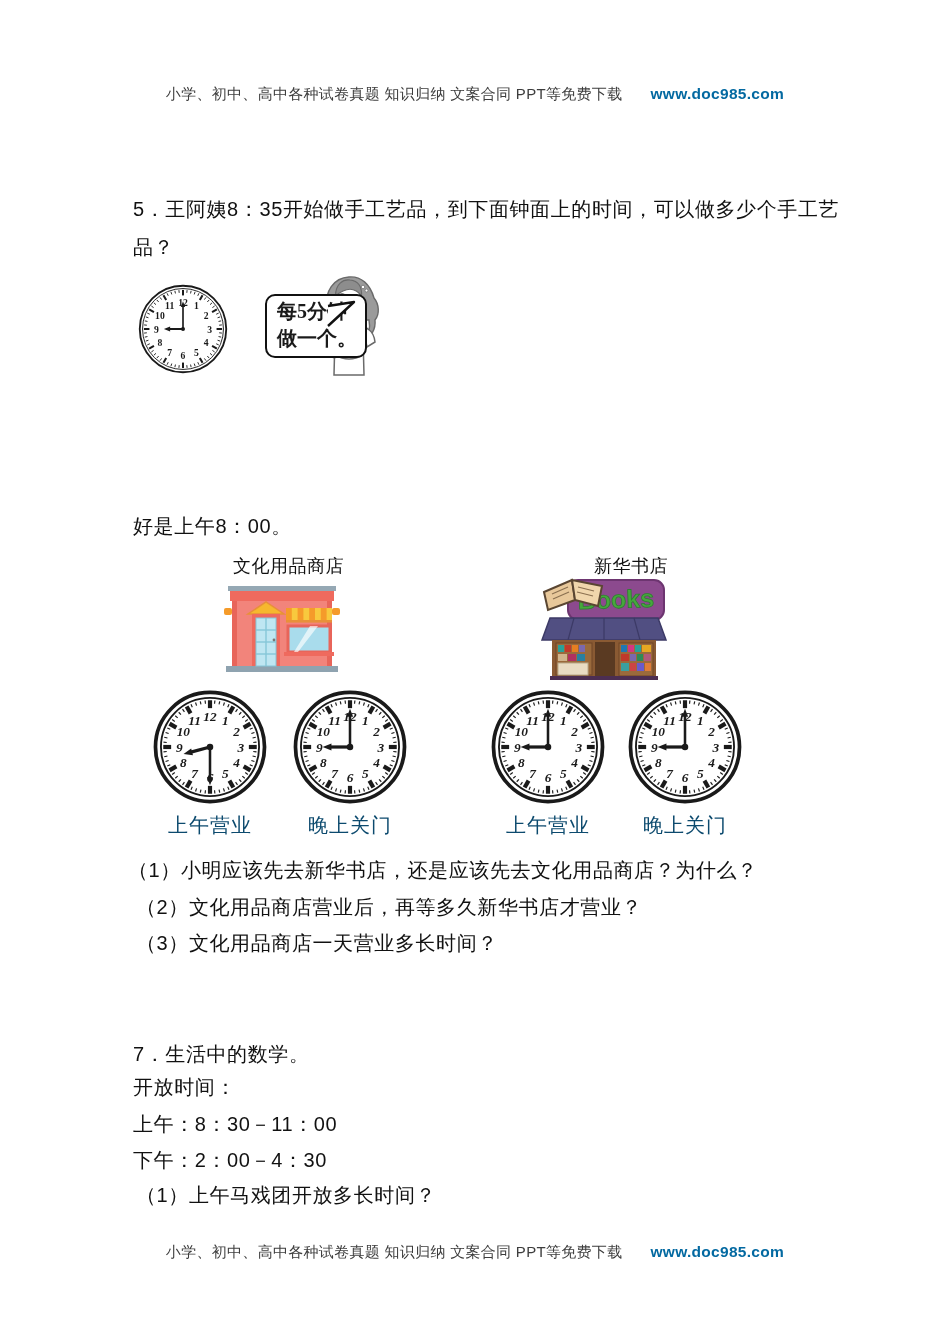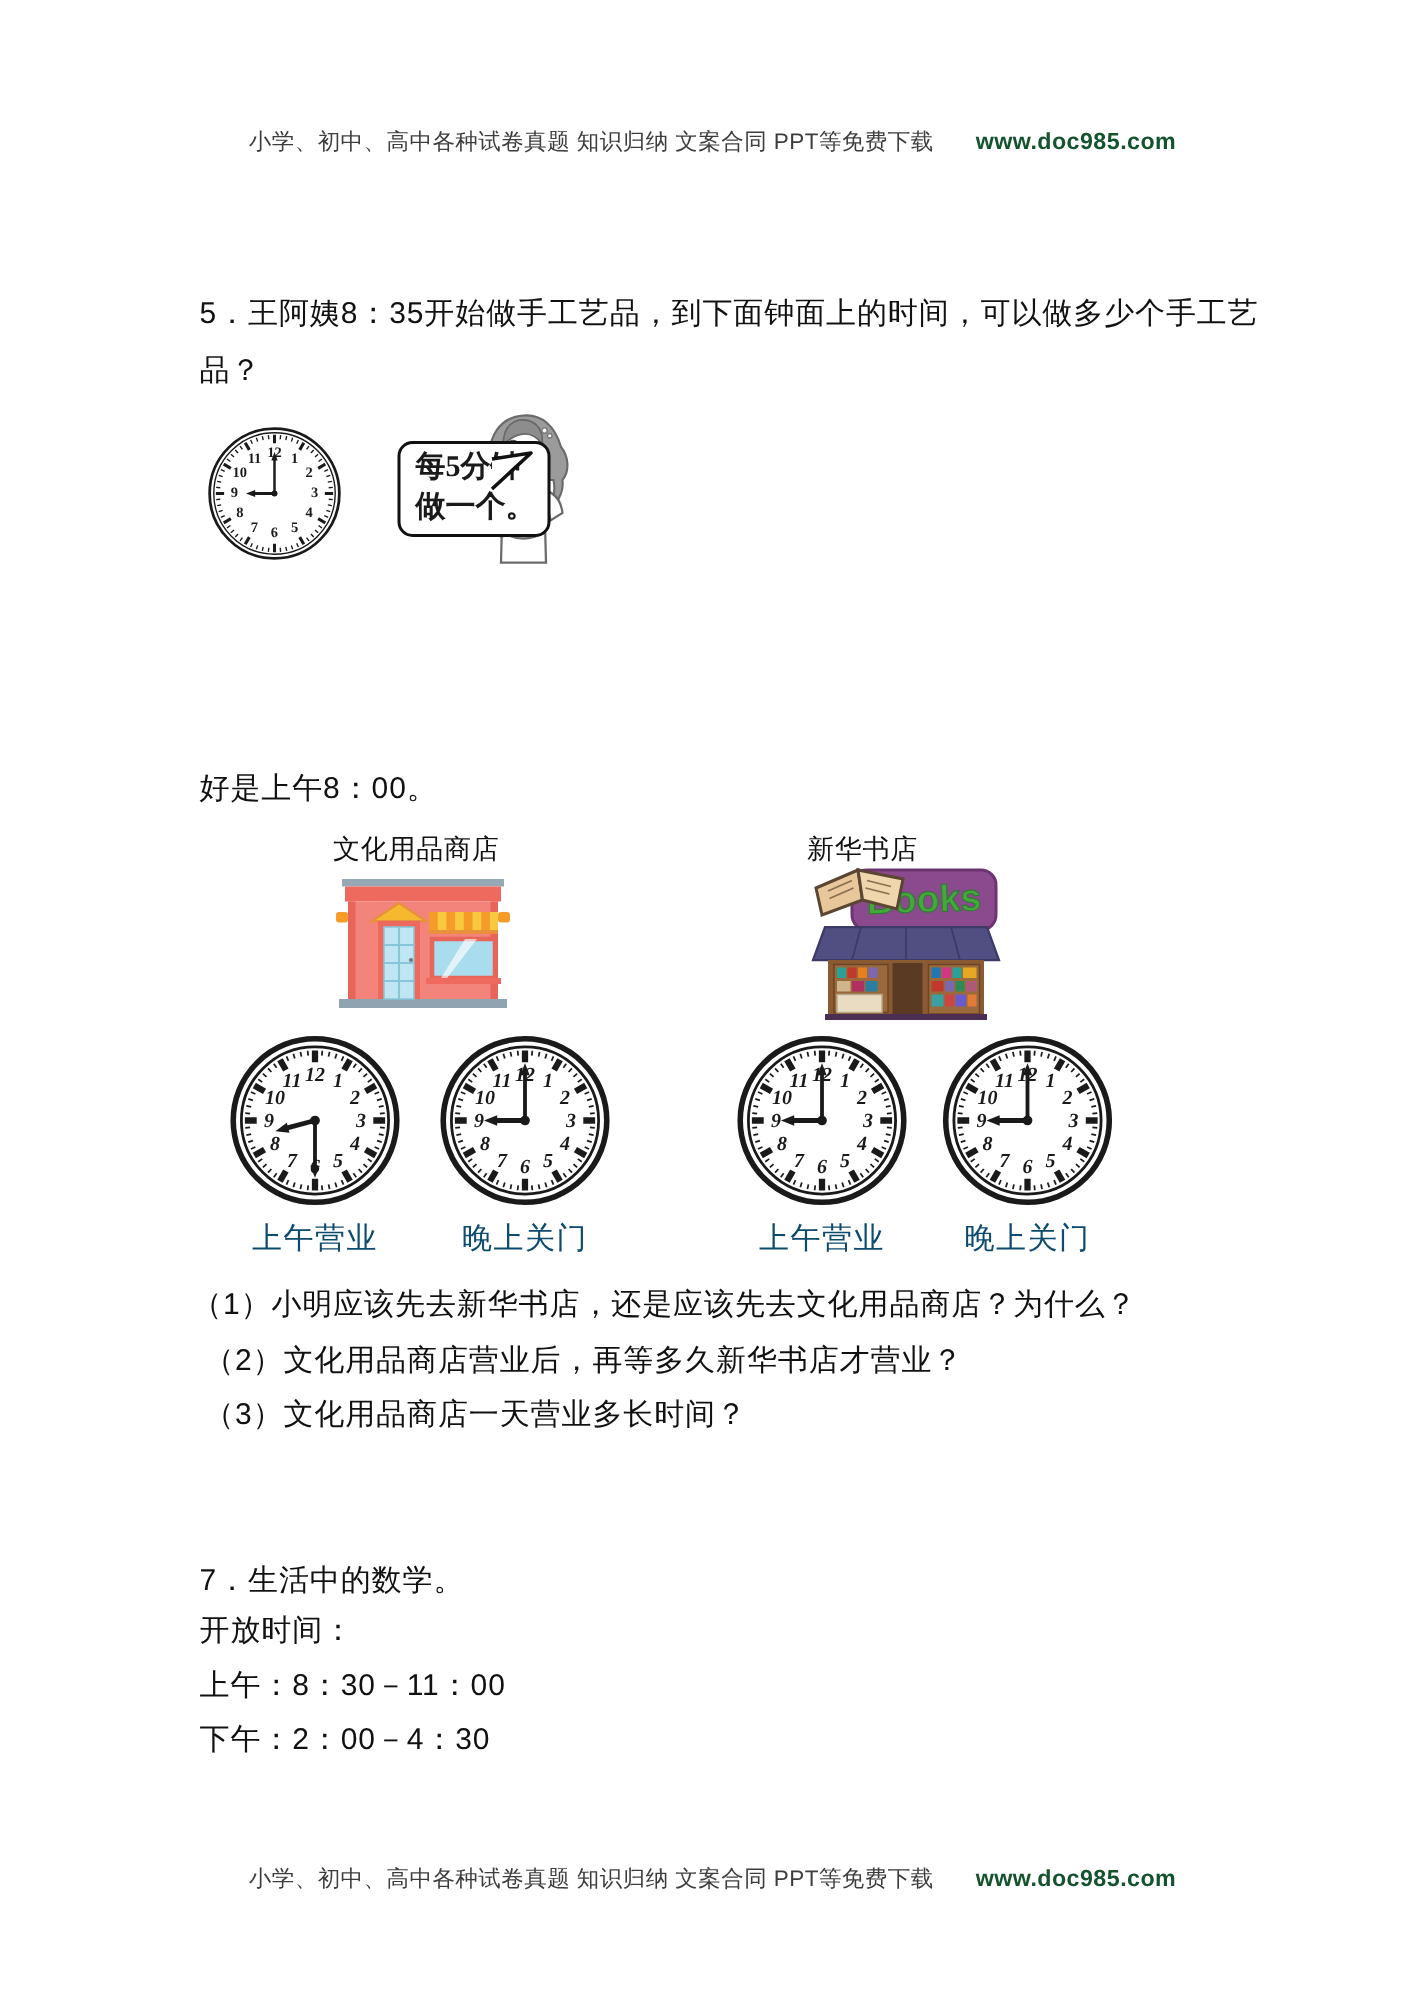--- a/index.html
+++ b/index.html
@@ -4,21 +4,21 @@
 <style>
   html,body{margin:0;padding:0;background:#fff;}
   .page{
     position:relative;width:950px;height:1344px;background:#ffffff;
     font-family:"Liberation Sans","DejaVu Sans",sans-serif;color:#1a1a1a;overflow:hidden;
   }
   .hdr{
     position:absolute;left:0;width:950px;text-align:center;font-size:15px;color:#3d3d3d;
     letter-spacing:0.3px;white-space:nowrap;
   }
-  .hdr .site{font-weight:bold;color:#14532d;margin-left:28px;font-size:15.5px;}
+  .hdr .site{font-weight:bold;color:#0369a1;margin-left:28px;font-size:15.5px;}
   .hdr-top{top:85px;}
   .hdr-bot{top:1243px;}
   .tline{
     position:absolute;left:133px;font-size:20px;line-height:24px;letter-spacing:0.6px;
     white-space:nowrap;color:#111;
   }
   .q5-l1{top:197px;} .q5-l2{top:235px;}
   .q6-l1{top:478px;} .q6-l2{top:514px;}
   .sub1{top:858px;left:128px;} .sub2{top:895px;left:136px;} .sub3{top:931px;left:136px;}
   .q7-title{top:1042px;}
@@ -26,21 +26,21 @@
   .clock{position:absolute;}
   .q5-clock{left:137px;top:283px;width:92px;height:92px;}
   .bubble{
     position:absolute;left:233px;top:294px;width:82px;height:58px;background:#fff;
     border:2.5px solid #111;border-radius:10px;padding:2px 6px 0 10px;
     font-family:"Liberation Serif","DejaVu Serif",serif;font-size:20px;line-height:27px;
     font-weight:bold;white-space:nowrap;z-index:2;margin-left:32px;
   }
   .bubble-tail{position:absolute;left:327px;top:299px;width:30px;height:32px;z-index:3;}
   .woman{position:absolute;left:318px;top:274px;width:64px;height:103px;}
-  .store-label{position:absolute;top:554px;font-size:18px;letter-spacing:0.5px;text-align:left;color:#111;}
+  .store-label{position:absolute;top:554px;font-size:18px;letter-spacing:0.5px;text-align:right;color:#111;}
   .sl1{left:222px;width:122px;}
   .sl2{left:538px;width:130px;}
   .store-svg{position:absolute;}
   .store1{left:222px;top:578px;width:120px;height:95px;}
   .store2{left:540px;top:574px;width:128px;height:106px;}
   .big-clock{width:116px;height:116px;top:689px;}
   .bc1{left:152px;} .bc2{left:292px;} .bc3{left:490px;} .bc4{left:627px;}
   .clock-label{position:absolute;top:812px;width:116px;text-align:center;font-size:20px;letter-spacing:1px;color:#0c4a6e;}
   .cl1{left:152px;} .cl2{left:292px;} .cl3{left:490px;} .cl4{left:627px;}
 </style>
@@ -606,18 +606,19 @@
   <div class="clock-label cl4">晚上关门</div>
 
   <div class="tline sub1">（1）小明应该先去新华书店，还是应该先去文化用品商店？为什么？</div>
   <div class="tline sub2">（2）文化用品商店营业后，再等多久新华书店才营业？</div>
   <div class="tline sub3">（3）文化用品商店一天营业多长时间？</div>
 
   <div class="tline q7-title">7．生活中的数学。</div>
   <div class="tline q7-l0">开放时间：</div>
   <div class="tline q7-l1">上午：8：30－11：00</div>
   <div class="tline q7-l2">下午：2：00－4：30</div>
+  <div class="tline q7-l3">（1）上午马戏团开放多长时间？</div>
 
   <div class="hdr hdr-bot">
     <span>小学、初中、高中各种试卷真题  知识归纳  文案合同  PPT等免费下载</span><span class="site">www.doc985.com</span>
   </div>
 
 </div>
 
 </body></html>

